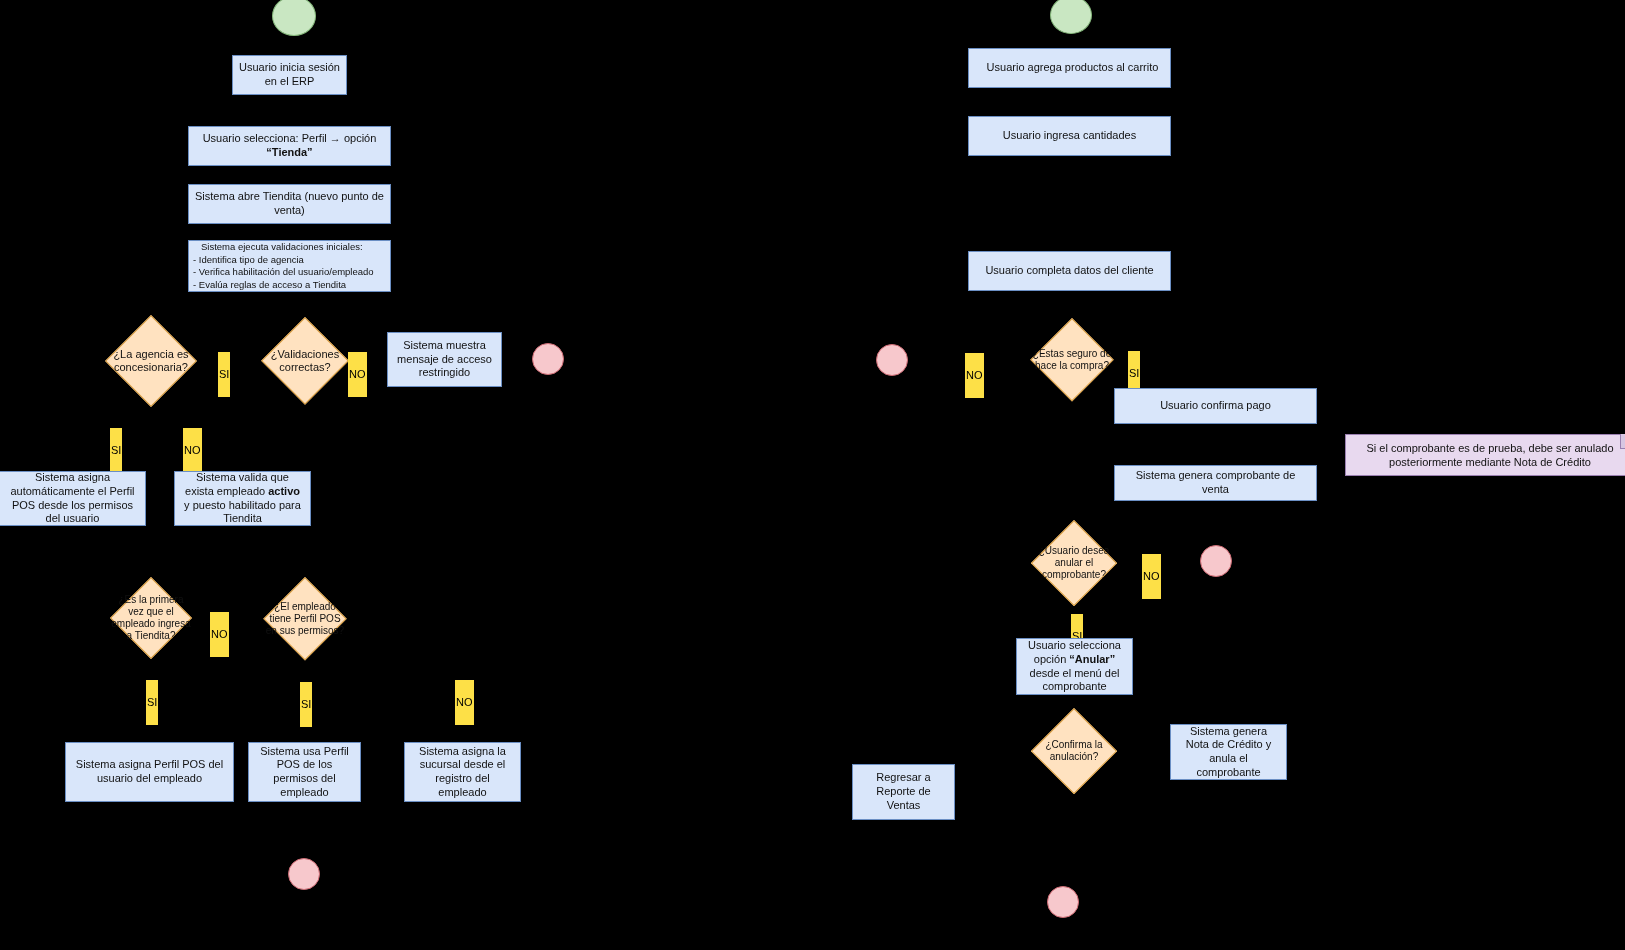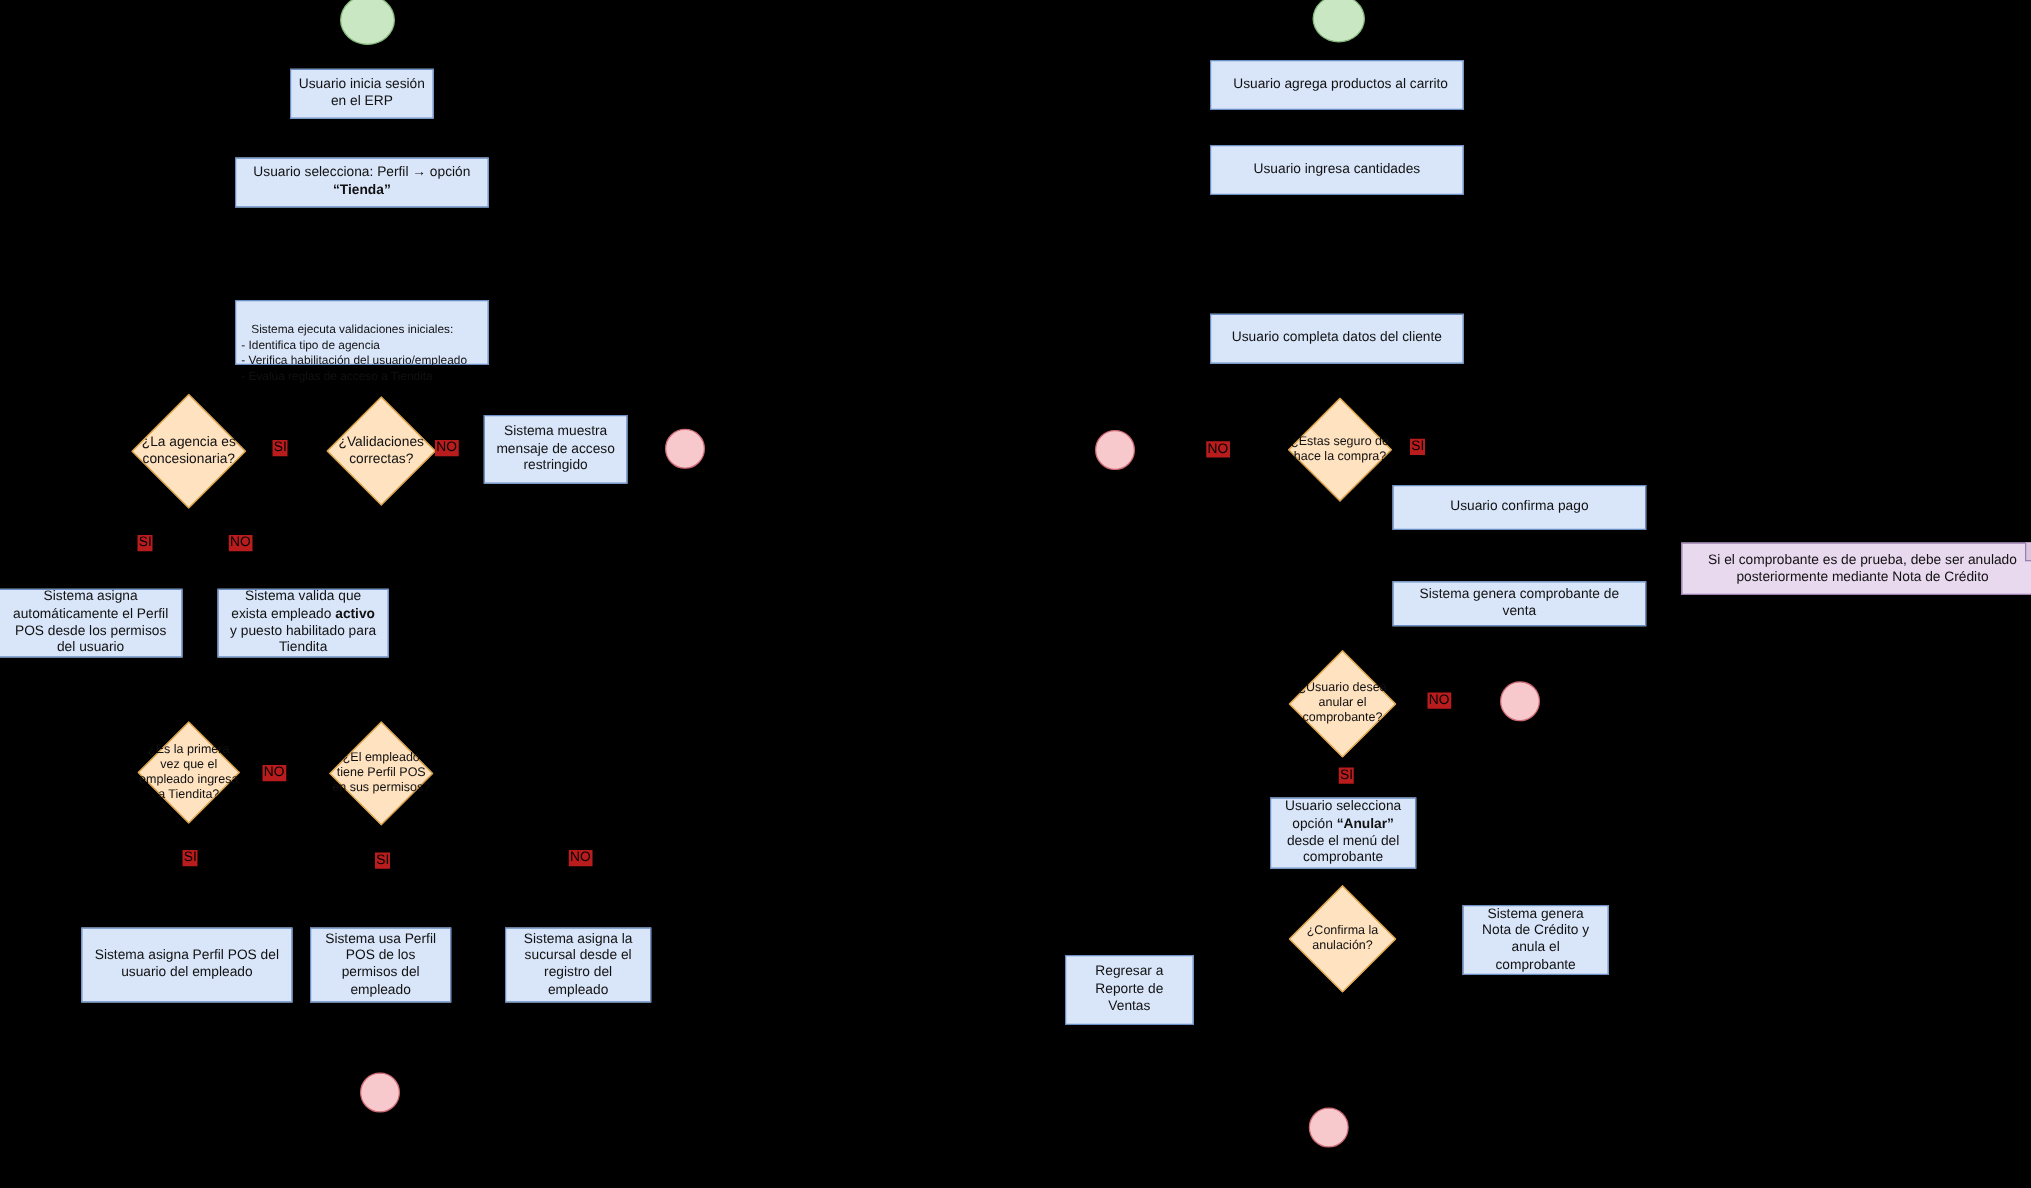--- a/index.html
+++ b/index.html
@@ -66,25 +66,25 @@
   .term-start {
     background: #c9e7c2;
     border: 1px solid #86b97c;
   }
   .term-end {
     background: #f7c8cc;
     border: 1px solid #cf6b74;
   }
   .edge-label {
     position: absolute;
-    background: #b91c1c;
+    background: #fde047;
     color: #000000;
     font-size: 11px;
     line-height: 13px;
-    padding: 0 1px;
+    padding: 16px 1px;
     font-family: "Liberation Sans", sans-serif;
     white-space: nowrap;
   }
   .note {
     position: absolute;
     background: #e8d9ef;
     border: 1px solid #9a7fb0;
     box-sizing: border-box;
     display: flex;
     align-items: center;
@@ -116,22 +116,25 @@
   <div class="node terminator term-start" style="left:272px; top:-4px; width:44px; height:40px;"></div>
 
   <div class="node process" style="left:232px; top:55px; width:115px; height:40px;">
     <span class="txt">Usuario inicia sesión en el ERP</span>
   </div>
 
   <div class="node process" style="left:188px; top:126px; width:203px; height:40px;">
     <span class="txt"><span>Usuario selecciona: Perfil → opción </span><b>“Tienda”</b></span>
   </div>
 
-
-  <div class="node process left-align" style="left:188px; top:240px; width:203px; height:52px; align-items:flex-start; padding:17px 4px;">
+  <div class="node process" style="left:188px; top:184px; width:203px; height:40px;">
+    <span class="txt">Sistema abre Tiendita (nuevo punto de venta)</span>
+  </div>
+
+  <div class="node process left-align" style="left:188px; top:240px; width:203px; height:52px; align-items:flex-start; padding:0 4px;">
     <span class="txt" style="font-size:9.5px; line-height:1.33;">
       <span style="padding-left:8px;">Sistema ejecuta validaciones iniciales:</span><br>
       <span>- Identifica tipo de agencia</span><br>
       <span>- Verifica habilitación del usuario/empleado</span><br>
       <span>- Evalúa reglas de acceso a Tiendita</span>
     </span>
   </div>
 
   <div class="node decision" style="left:105px; top:315px; width:92px; height:92px;">
     <div class="dia"></div>

